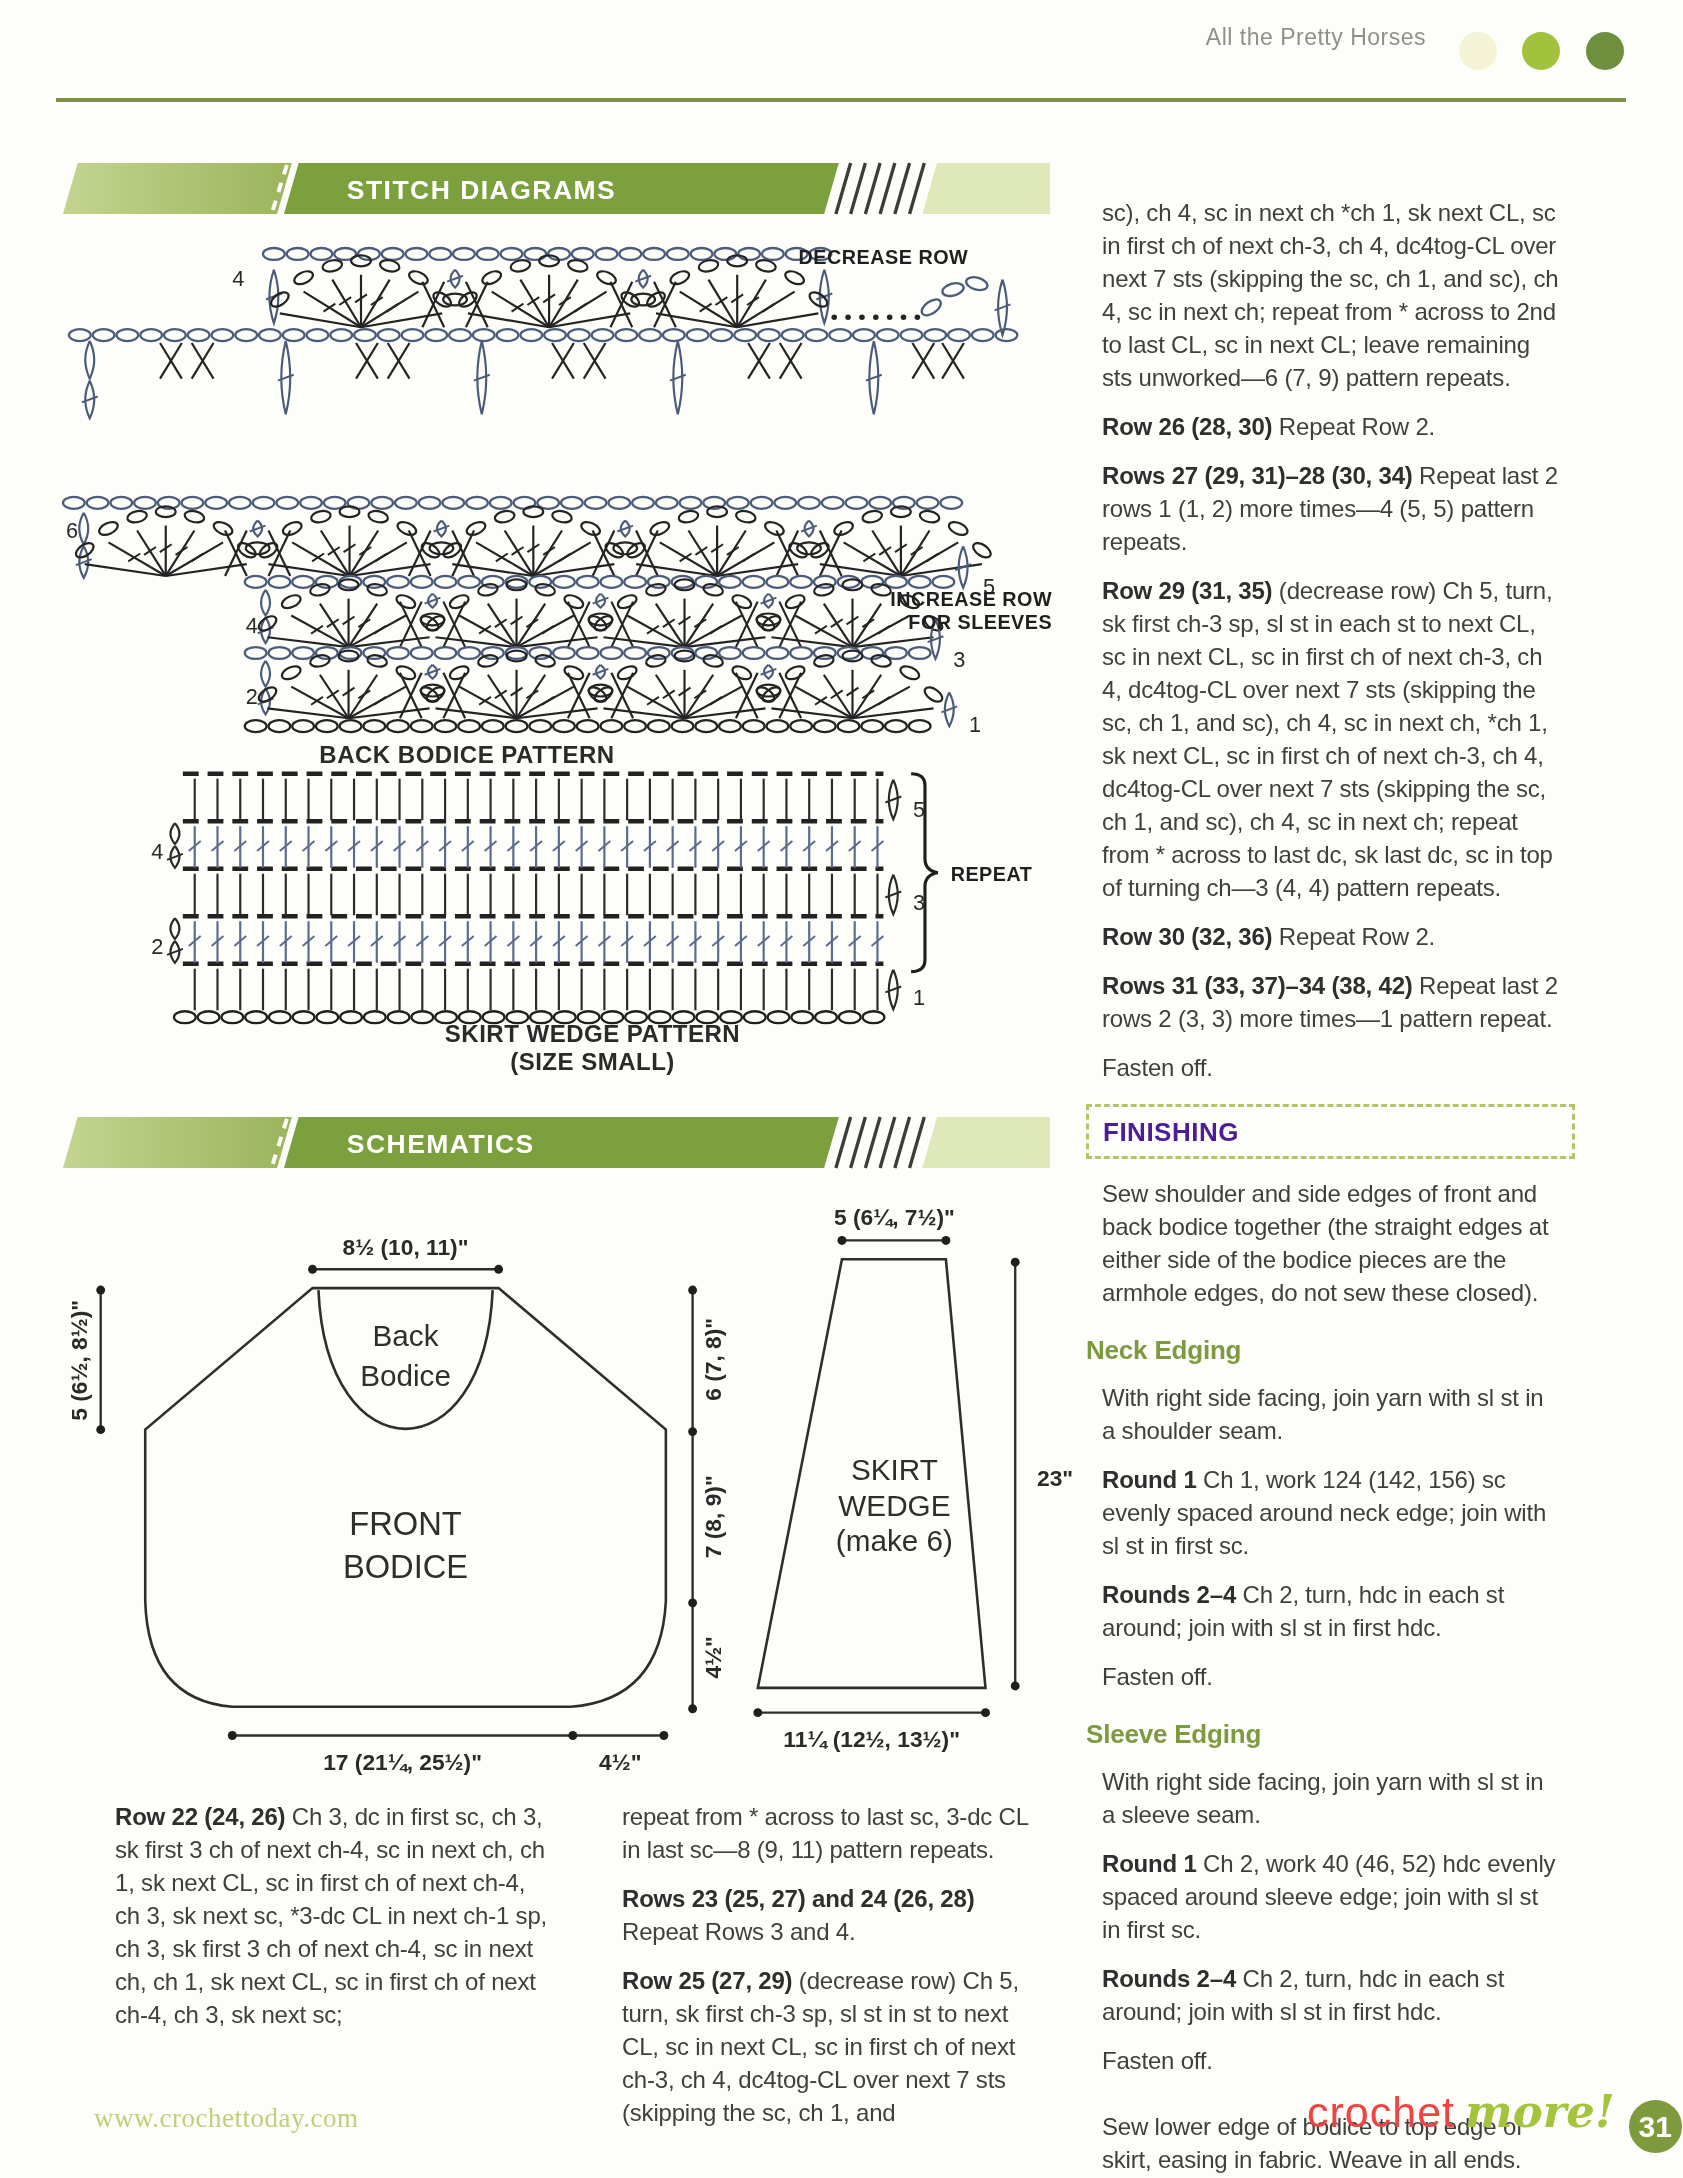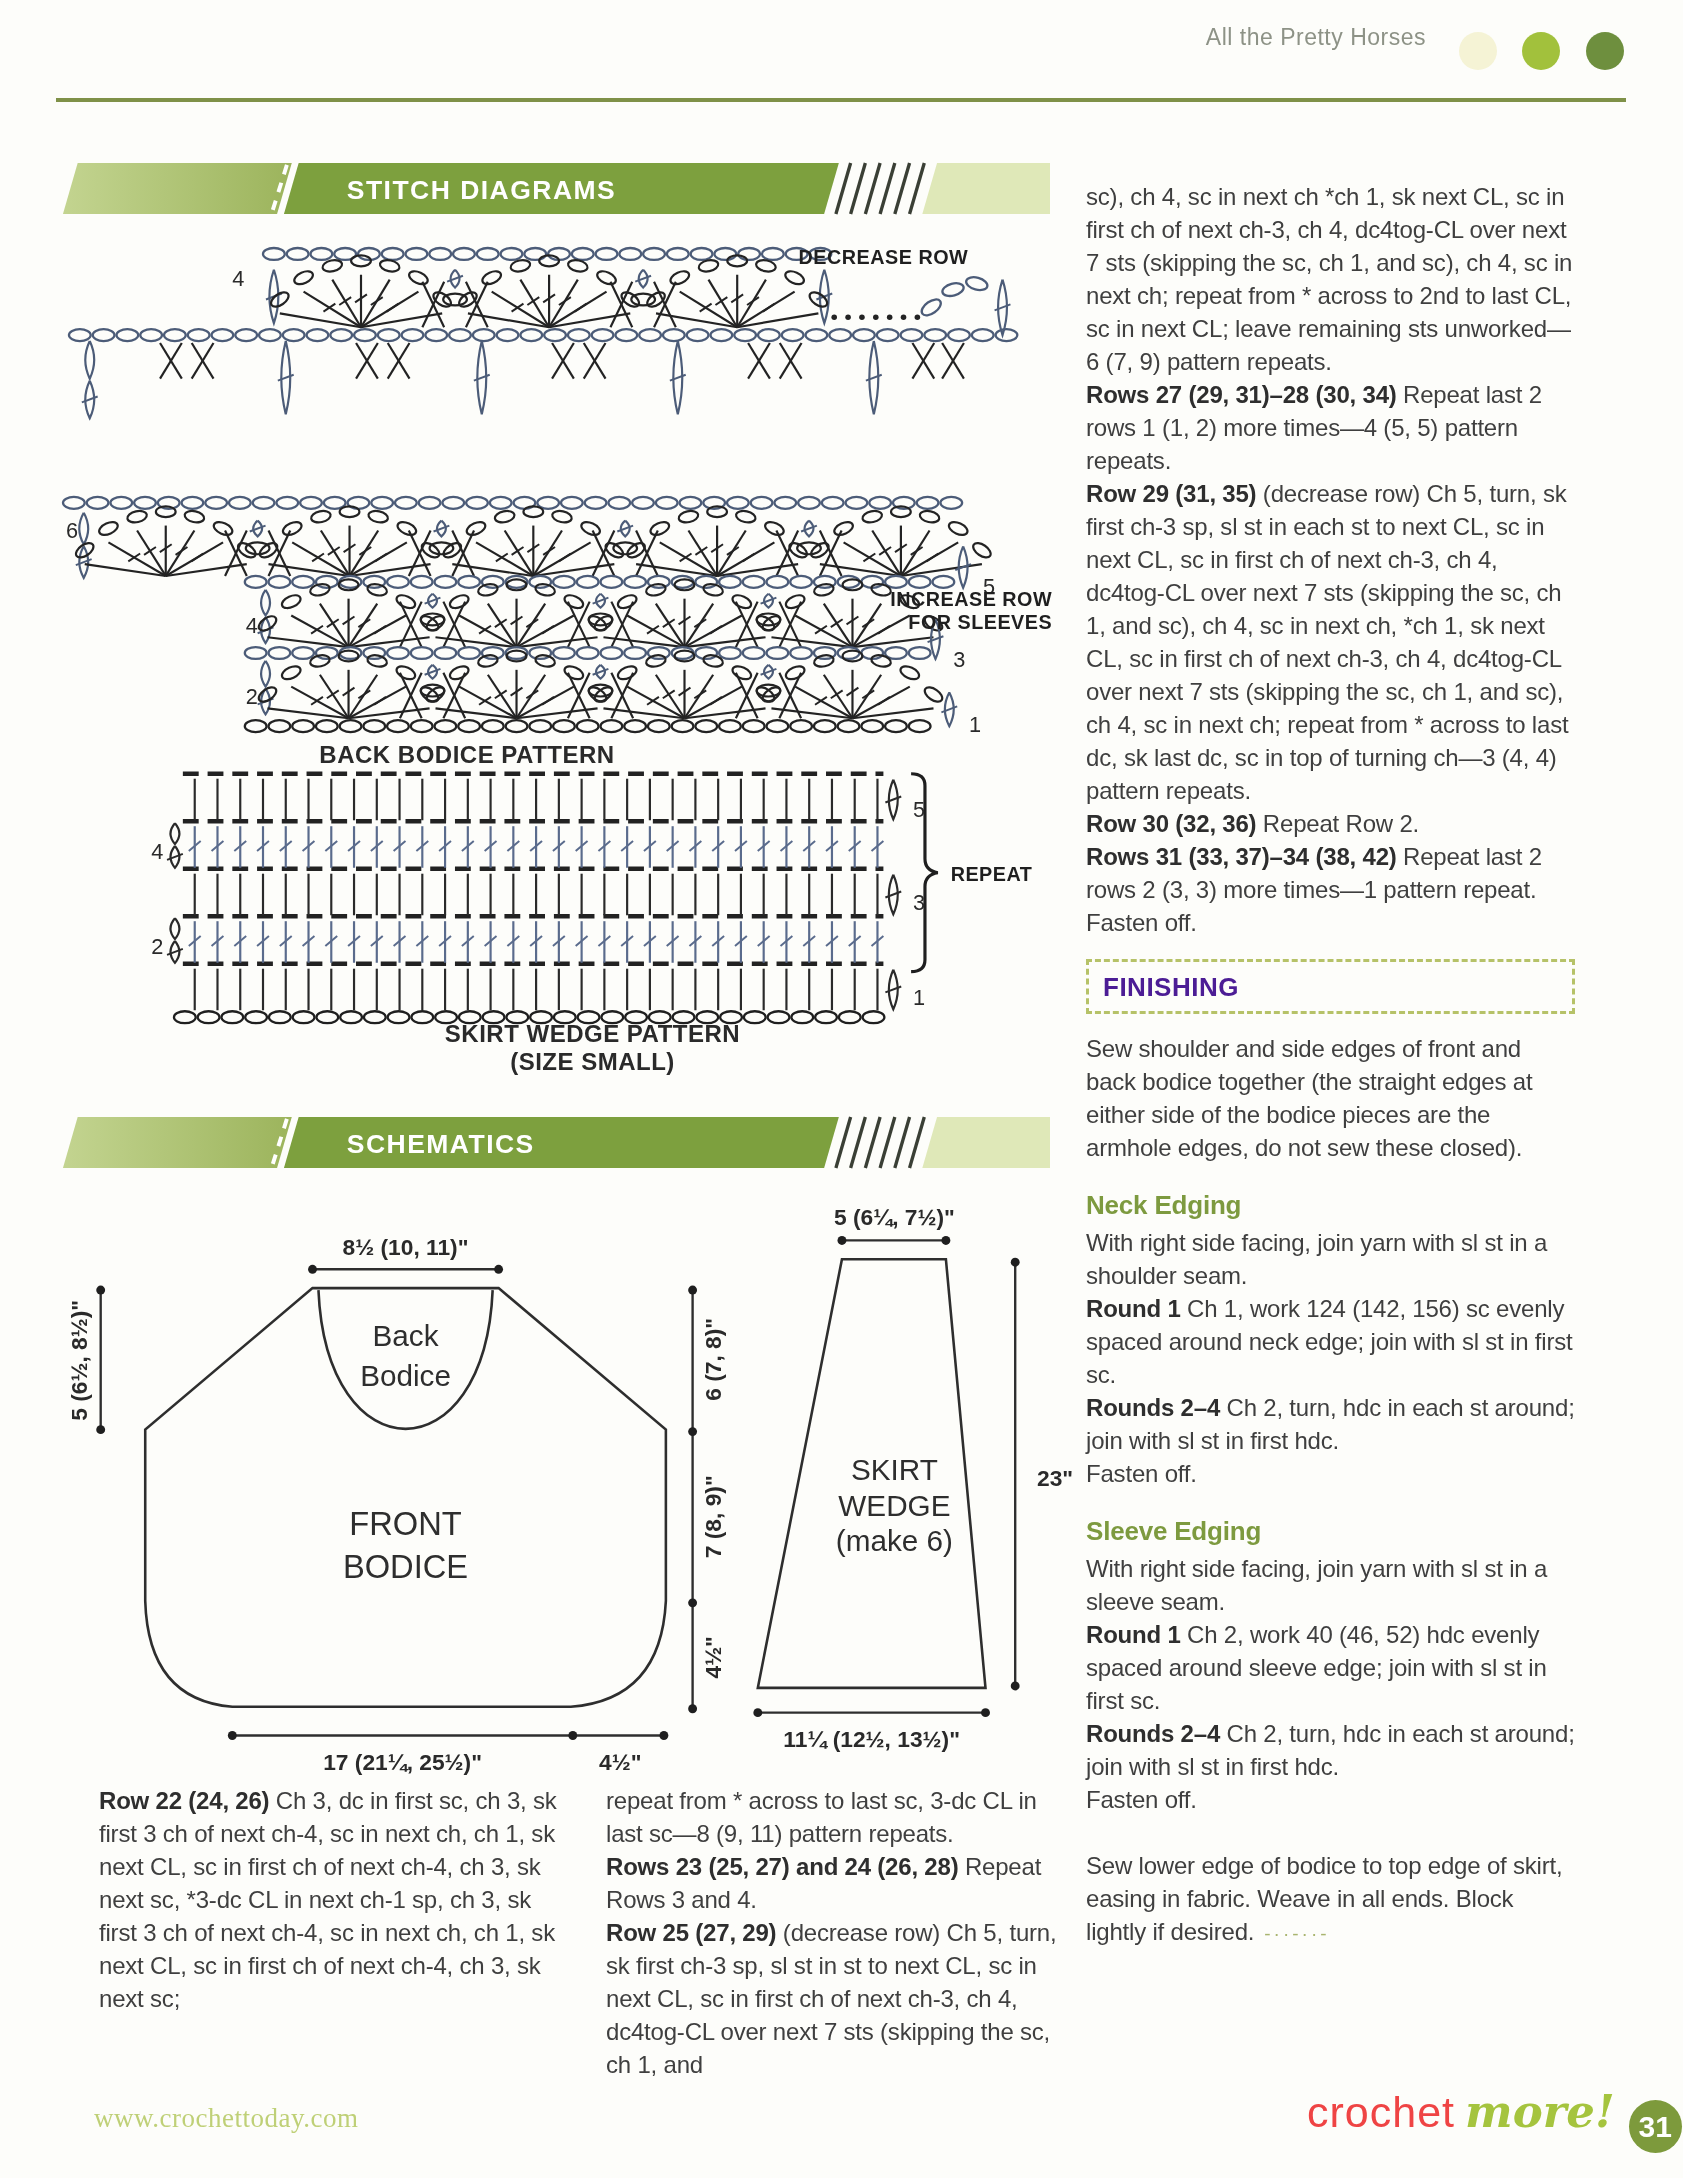--- a/index.html
+++ b/index.html
@@ -9,21 +9,21 @@
   
   .hdr-title{top:24px;left:1089px;width:337px;text-align:right;font-size:23px;color:#8d9286;letter-spacing:0.5px;}
   .dots{top:32px;left:1459px;}
   .dot{display:inline-block;width:38px;height:38px;border-radius:50%;margin-right:21px;vertical-align:top;}
   .rule{top:98px;left:56px;width:1570px;height:4px;background:#7f9148;}
   
   .banner{width:998px;height:55px;display:block;}
   .banner-text{font:bold 27px "Liberation Sans",sans-serif;fill:#ffffff;letter-spacing:1.5px;}
   
   .col{font-size:24px;line-height:33px;letter-spacing:-0.2px;}
-  .col p{margin:0;}
+  .col p{margin:16px;}
   .col b{color:#2e2e2e;}
   h3.grn{font-size:26px;line-height:30px;color:#7d9a3f;font-weight:bold;margin:26px 0 6px 0;}
   .finish-box{margin:20px 0 18px 0;border:3px dashed #b6c268;padding:9px 14px 7px 14px;
               color:#4c1d95;font-weight:bold;font-size:26px;letter-spacing:0.5px;}
   .caption{font-weight:bold;font-size:24px;color:#2a2a2a;text-align:center;letter-spacing:0.5px;}
   .end-mark{color:#a9b46f;letter-spacing:3px;font-size:19px;margin-left:10px;}
   
   .dg-num{font:22px "Liberation Sans",sans-serif;fill:#2a2a2a;}
   .dg-lbl{font:bold 20px "Liberation Sans",sans-serif;fill:#1f1f1f;letter-spacing:.5px;}
   
@@ -1099,20 +1099,21 @@
     </div>
   <div class="abs col" style="top:1784px;left:606px;width:457px;" id="col-middle">
       <p>repeat from * across to last sc, 3-dc CL in last sc—8 (9, 11) pattern repeats.</p>
       <p><b>Rows 23 (25, 27) and 24 (26, 28)</b> Repeat Rows 3 and 4.</p>
       <p><b>Row 25 (27, 29)</b> (decrease row) Ch 5, turn, sk first ch-3 sp, sl st in st to next CL, sc in next CL, sc in first ch of next ch-3, ch 4, dc4tog-CL over next 7 sts (skipping the sc, ch 1, and</p>
     </div>
 
   <div class="abs col" style="top:180px;left:1086px;width:489px;">
     <div id="rc-part1">
         <p>sc), ch 4, sc in next ch *ch 1, sk next CL, sc in first ch of next ch-3, ch 4, dc4tog-CL over next 7 sts (skipping the sc, ch 1, and sc), ch 4, sc in next ch; repeat from * across to 2nd to last CL, sc in next CL; leave remaining sts unworked—6 (7, 9) pattern repeats.</p>
+        <p><b>Row 26 (28, 30)</b> Repeat Row 2.</p>
         <p><b>Rows 27 (29, 31)–28 (30, 34)</b> Repeat last 2 rows 1 (1, 2) more times—4 (5, 5) pattern repeats.</p>
         <p><b>Row 29 (31, 35)</b> (decrease row) Ch 5, turn, sk first ch-3 sp, sl st in each st to next CL, sc in next CL, sc in first ch of next ch-3, ch 4, dc4tog-CL over next 7 sts (skipping the sc, ch 1, and sc), ch 4, sc in next ch, *ch 1, sk next CL, sc in first ch of next ch-3, ch 4, dc4tog-CL over next 7 sts (skipping the sc, ch 1, and sc), ch 4, sc in next ch; repeat from * across to last dc, sk last dc, sc in top of turning ch—3 (4, 4) pattern repeats.</p>
         <p><b>Row 30 (32, 36)</b> Repeat Row 2.</p>
         <p><b>Rows 31 (33, 37)–34 (38, 42)</b> Repeat last 2 rows 2 (3, 3) more times—1 pattern repeat.</p>
         <p>Fasten off.</p>
       </div>
     <div class="finish-box">
       <span>FINISHING</span>
     </div>
     <div id="rc-part2">

